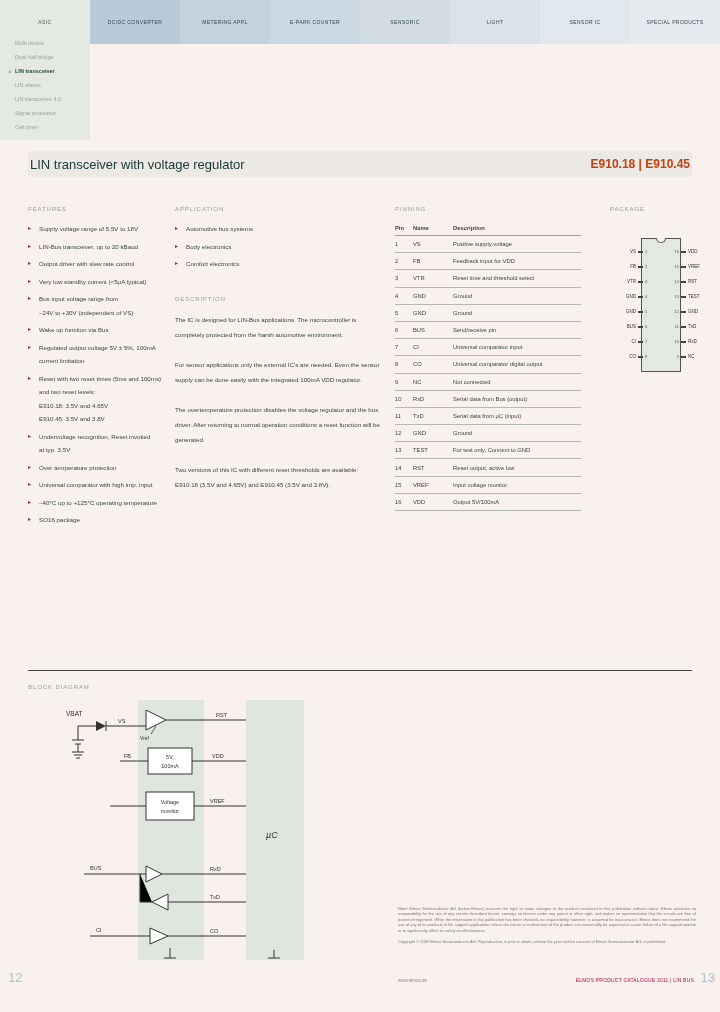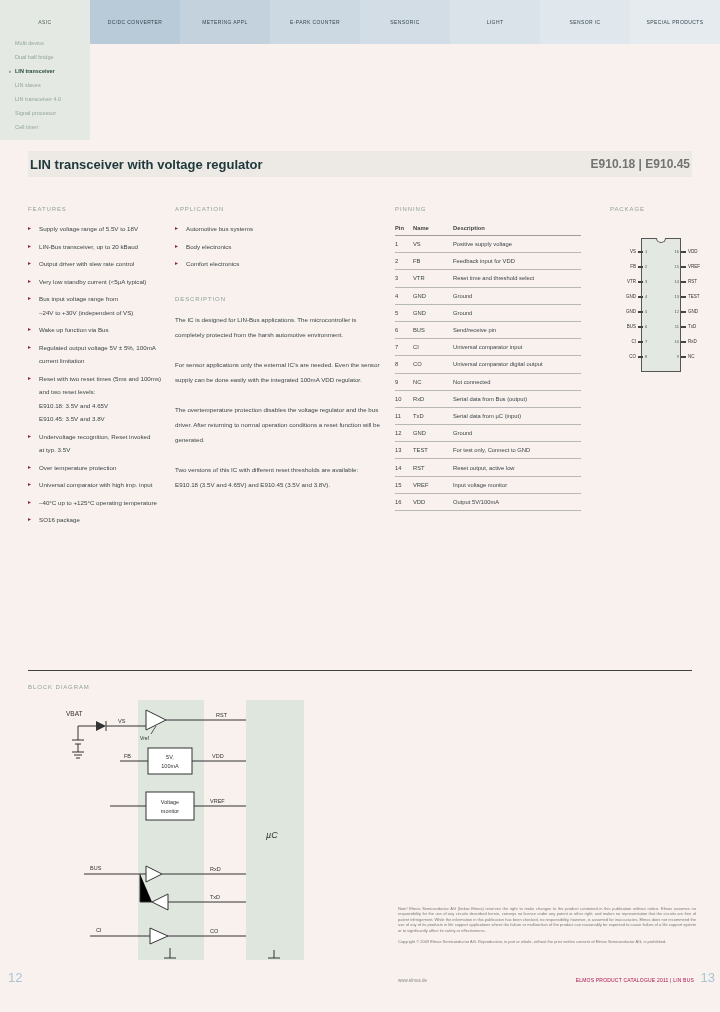--- a/index.html
+++ b/index.html
@@ -16,22 +16,22 @@
   .left-strip{position:absolute;top:0;left:0;width:90px;height:140px;background:#e4e9e3;}
   .sidebar{position:absolute;top:36px;left:0;width:90px;}
   .side-item{height:14px;line-height:14px;padding-left:15px;font-size:5.5px;
              color:#94a59d;cursor:pointer;position:relative;}
   .side-item.selected{color:#2c4a42;font-weight:bold;}
   .side-item.selected .sel-mark{position:absolute;left:9px;color:#2c4a42;}
 
   
   .title-band{position:absolute;left:28px;top:151px;width:664px;height:26px;background:#edeae6;
               display:flex;align-items:center;justify-content:space-between;}
-  .title-band h1{margin:0 0 0 2px;font-size:13px;font-weight:bold;color:#203a3c;}
-  .part-no{margin-right:2px;font-size:12px;font-weight:bold;color:#737373;}
+  .title-band h1{margin:0 0 0 2px;font-size:13px;font-weight:normal;color:#203a3c;}
+  .part-no{margin-right:2px;font-size:12px;font-weight:bold;color:#c2410c;}
 
   .sec-h{font-size:6px;letter-spacing:.9px;color:#92a19c;margin:0 0 10px 0;font-weight:normal;}
 
   
   ul.blist{list-style:none;margin:0;padding:0;}
   ul.blist li{position:relative;padding-left:11px;margin-bottom:4px;font-size:6.2px;line-height:13.5px;}
   .bullet{position:absolute;left:0;top:0;color:#8e2747;font-size:6px;line-height:13.5px;}
 
   .features{position:absolute;left:28px;top:206px;width:142px;}
   .application{position:absolute;left:175px;top:206px;width:205px;}

